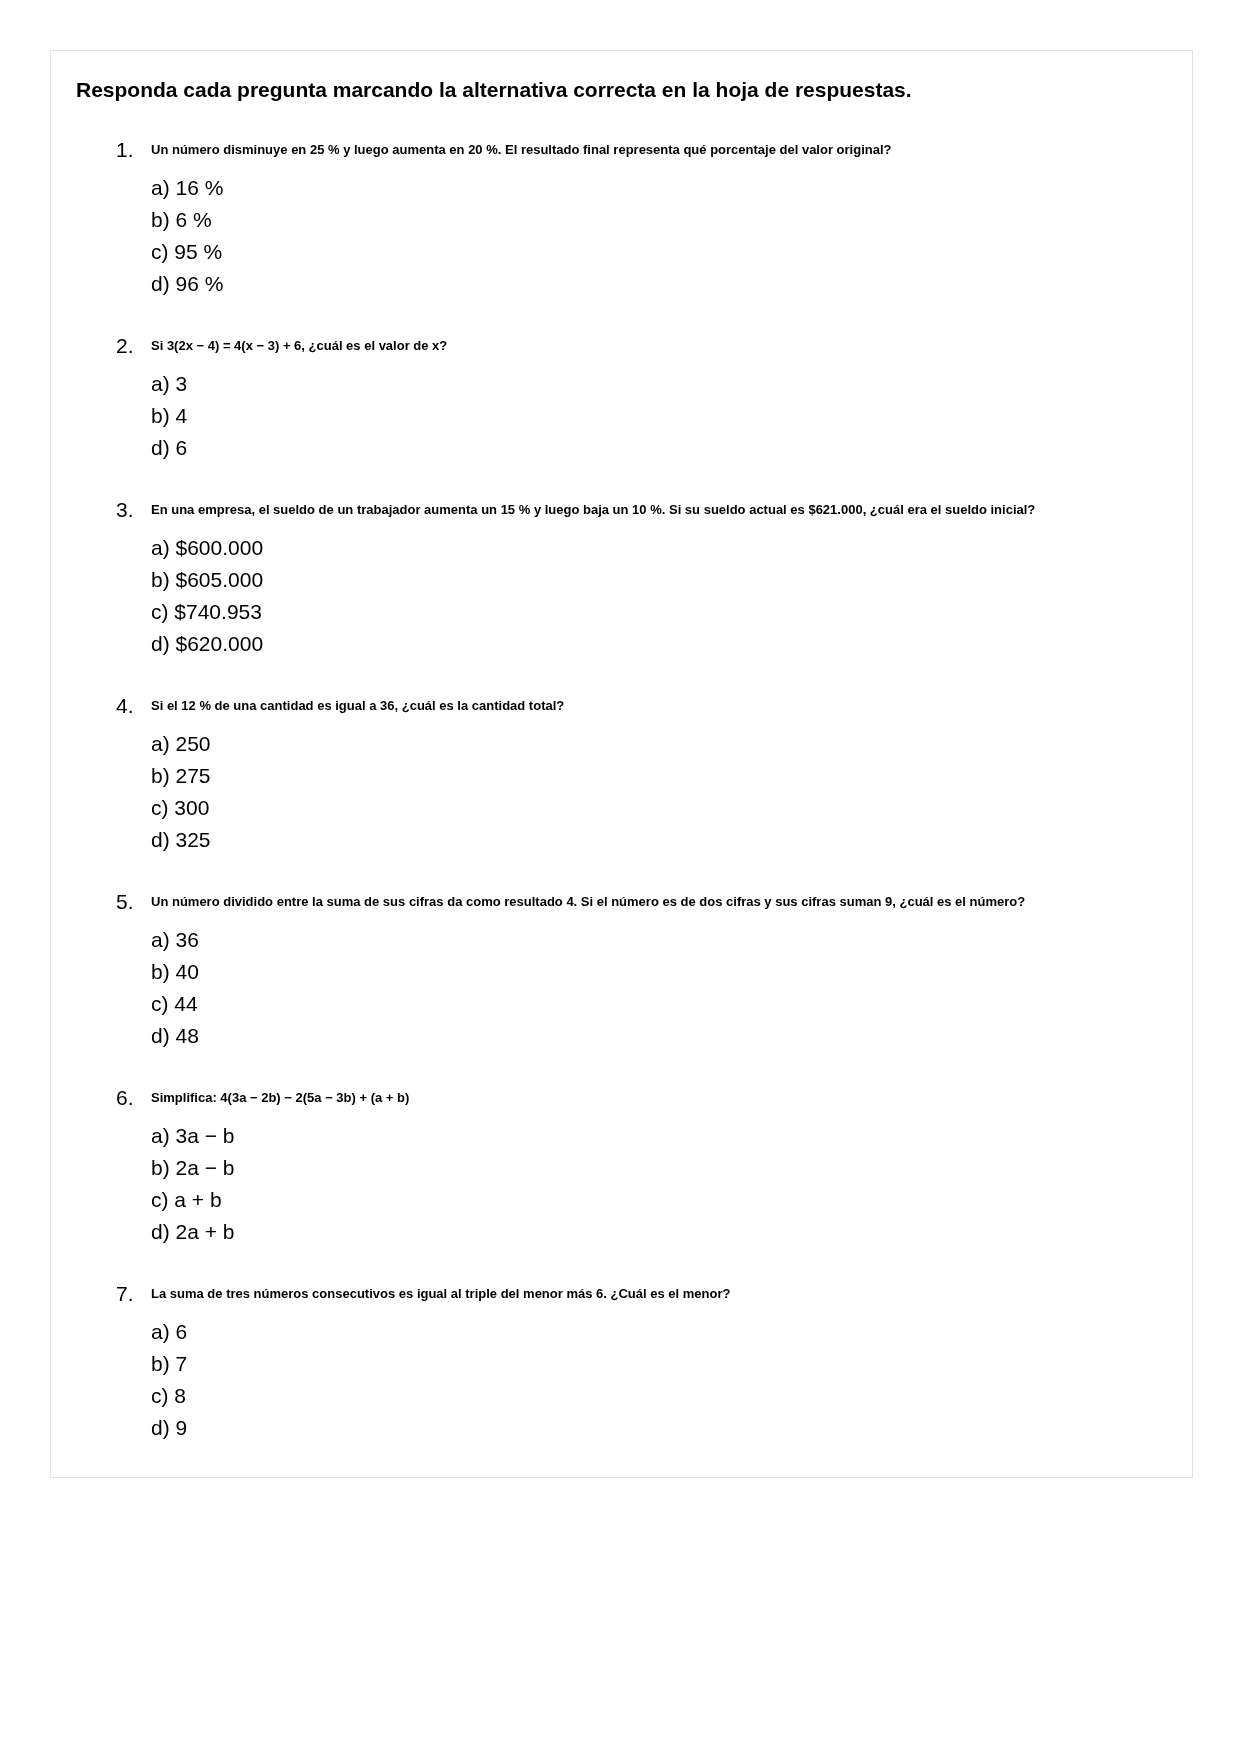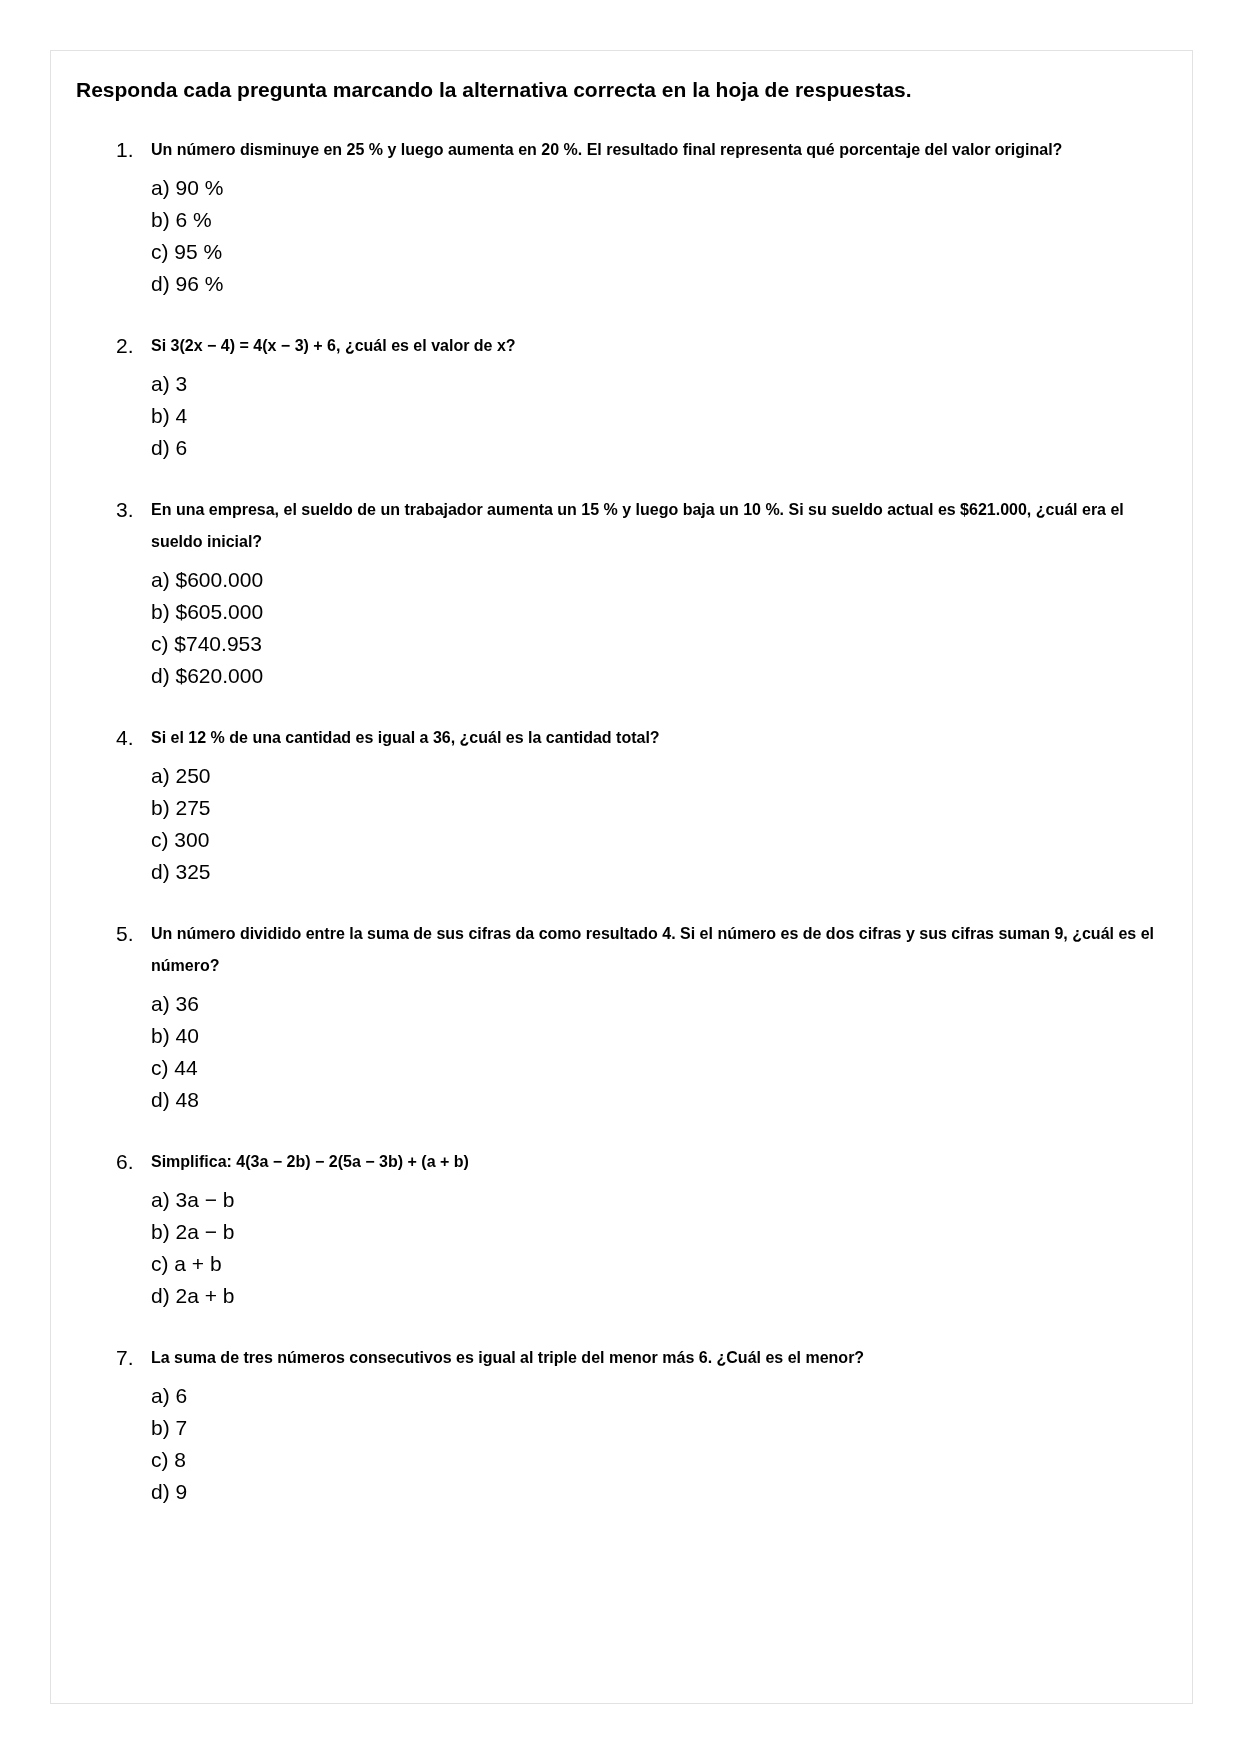--- a/index.html
+++ b/index.html
@@ -12,21 +12,21 @@
   body {
     width: 1241px;
     height: 1754px;
     position: relative;
   }
   .page-card {
     position: absolute;
     left: 50px;
     top: 50px;
     width: 1143px;
-    height: 1654px;
+    height: 1428px;
     box-sizing: border-box;
     background: #ffffff;
     border: 1px solid #e2e2e2;
     padding: 23px 25px;
     overflow: hidden;
   }
   .instruction {
     font-size: 21px;
     line-height: 32px;
     font-weight: bold;
@@ -40,21 +40,21 @@
     margin: 0 0 30px 40px;
   }
   .q-num {
     grid-column: 1;
     font-size: 21px;
     line-height: 32px;
     font-weight: normal;
   }
   .q-text {
     grid-column: 2;
-    font-size: 16px;
+    font-size: 13px;
     line-height: 32px;
     font-weight: bold;
     margin: 0 0 6px 0;
     max-width: 1015px;
   }
   .q-options {
     grid-column: 2;
   }
   .option {
     font-size: 21px;
@@ -66,21 +66,21 @@
 <body>
 
 <div class="page-card">
   <div class="instruction">Responda cada pregunta marcando la alternativa correcta en la hoja de respuestas.</div>
 
   <div class="question-list">
   <div class="question">
     <div class="q-num">1.</div>
     <div class="q-text">Un número disminuye en 25 % y luego aumenta en 20 %. El resultado final representa qué porcentaje del valor original?</div>
     <div class="q-options">
-          <div class="option">a) 90 %</div>
+          <div class="option">a) 16 %</div>
           <div class="option">b) 6 %</div>
           <div class="option">c) 95 %</div>
           <div class="option">d) 96 %</div>
         </div>
   </div>
 
   <div class="question">
     <div class="q-num">2.</div>
     <div class="q-text">Si 3(2x − 4) = 4(x − 3) + 6, ¿cuál es el valor de x?</div>
     <div class="q-options">

